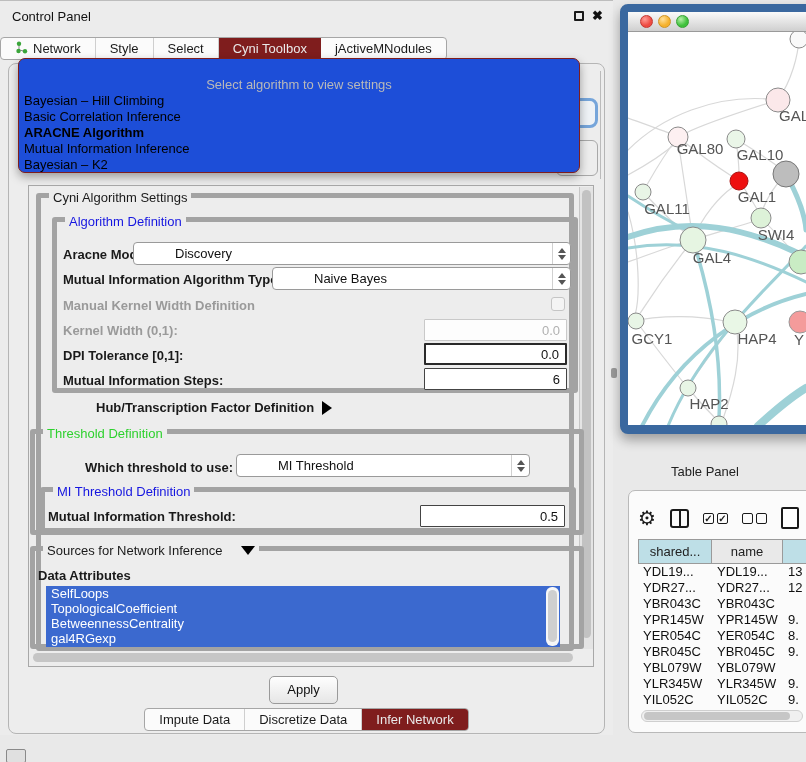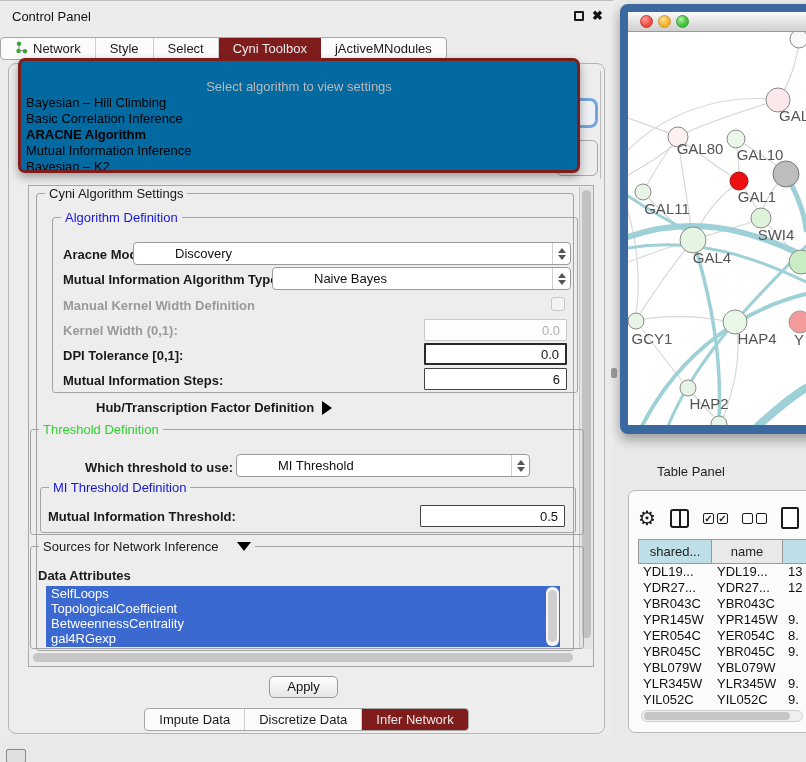--- a/index.html
+++ b/index.html
@@ -22,33 +22,33 @@
   .tab.selected { background:#7f1d1d; color:#e9e9e9; border-right:none; }
 
   .inner-container { position:absolute; left:8px; top:62px; width:597px; height:671px; background:#ededed; border:1px solid #b5b5b5; border-radius:8px; }
 
   
   .combo-frag1 { position:absolute; left:556px; top:97px; width:42px; height:30px; border:3px solid #76a5da; border-radius:8px; background:#eef2f6; z-index:5; }
   .combo-frag2 { position:absolute; left:556px; top:139px; width:42px; height:36px; border:1px solid #a8a8a8; border-radius:6px; background:#ededed; z-index:5; }
   .frag-line { position:absolute; left:600px; top:70px; width:1px; height:108px; background:#bbb; z-index:4; }
 
   
-  .popup { position:absolute; left:18px; top:57px; width:562px; height:115px; background:#0369a1; border:3px solid #7f1d1d; border-radius:7px; box-shadow:0 4px 10px rgba(0,0,0,0.35); z-index:30; padding-top:17px; overflow:hidden; }
+  .popup { position:absolute; left:18px; top:57px; width:562px; height:115px; background:#1d4ed8; border:1px solid #7f1d1d; border-radius:7px; box-shadow:0 4px 10px rgba(0,0,0,0.35); z-index:30; padding-top:17px; overflow:hidden; }
   .popup-placeholder { text-align:center; font-size:13px; color:#b9b9b9; height:17px; line-height:17px; }
   .popup-item { font-size:13px; color:#000; height:16px; line-height:16px; padding-left:5px; white-space:nowrap; }
   .popup-item.bold { font-weight:bold; }
 
   
   .scrollpane { position:absolute; left:28px; top:184px; width:566px; height:482px; border:1px solid #a8a8a8; background:#ededed; z-index:2; }
   .vscroll-track { position:absolute; left:579px; top:186px; width:14px; height:462px; background:#e4e4e4; border-left:1px solid #c6c6c6; z-index:3; }
   .vscroll-thumb { position:absolute; left:2px; top:3px; width:9px; height:448px; background:#c2c2c2; border-radius:5px; }
   .hscroll-track { position:absolute; left:31px; top:650px; width:546px; height:13px; background:#ededed; z-index:3; }
   .hscroll-thumb { position:absolute; left:2px; top:2px; width:540px; height:9px; background:#c6c6c6; border-radius:5px; }
 
-  .groupbox { position:absolute; border:1px solid #a3a3a3; border-radius:3px; z-index:3; }
+  .groupbox { position:absolute; border:5px solid #a3a3a3; border-radius:3px; z-index:3; }
   .grouplabel { position:absolute; top:-8px; left:8px; background:#ededed; padding:0 4px; font-size:13px; white-space:nowrap; z-index:4; }
   .gl-plain { color:#1a1a1a; }
   .gl-blue { color:#1616e0; }
   .gl-green { color:#2ed12e; }
 
   .field-label { position:absolute; font-size:13px; font-weight:bold; color:#1a1a1a; white-space:nowrap; z-index:4; }
   .field-label.disabled { color:#9a9a9a; }
 
   .combo { position:absolute; height:23px; background:#ffffff; border:1px solid #9a9a9a; border-radius:4px; z-index:4; display:flex; align-items:center;padding-left:32px; }
   .combo-value { font-size:13px; color:#111; padding-left:9px; flex:1; }
@@ -65,39 +65,39 @@
   .hub-row { position:absolute; left:63px; top:399px; display:flex; align-items:center; gap:8px; z-index:4; }
   .hub-text { font-size:13px; font-weight:bold; color:#1a1a1a;padding-left:33px; }
   .tri-right { width:0; height:0; border-top:7px solid transparent; border-bottom:7px solid transparent; border-left:10px solid #000; }
   .tri-down { width:0; height:0; border-left:7px solid transparent; border-right:7px solid transparent; border-top:9px solid #000; }
 
   .attr-list { position:absolute; left:46px; top:585px; width:514px; height:61px; background:#3b69cf; z-index:4; overflow:hidden; }
   .attr-item { font-size:13px; color:#fff; height:15px; line-height:15px; padding-left:5px; white-space:nowrap; }
   .list-vtrack { position:absolute; left:546px; top:586px; width:13px; height:59px; background:#f7f7f7; border-radius:6px; z-index:5; }
   .list-vthumb { position:absolute; left:2px; top:3px; width:9px; height:52px; background:#cfcfcf; border-radius:5px; }
 
-  .apply-btn { position:absolute; left:269px; top:675px; width:69px; height:22px; background:linear-gradient(#fefefe,#e6e6e6); border:1px solid #9a9a9a; border-radius:5px; font-size:13px; color:#111; text-align:center; line-height:20px; z-index:4; }
+  .apply-btn { position:absolute; left:269px; top:675px; width:69px; height:28px; background:linear-gradient(#fefefe,#e6e6e6); border:1px solid #9a9a9a; border-radius:5px; font-size:13px; color:#111; text-align:center; line-height:20px; z-index:4; }
 
   .bottom-tabs-row { position:absolute; left:0; top:707px; width:613px; display:flex; justify-content:center; z-index:4; }
 
   .corner-chip { position:absolute; left:6px; top:749px; width:20px; height:14px; border:1px solid #8a8a8a; background:#e0e0e0; border-radius:2px; }
   .splitter-dot { position:absolute; left:611px; top:368px; width:6px; height:10px; background:#9a9a9a; border-radius:2px; }
 
   
   .net-window { position:absolute; left:620px; top:4px; width:200px; height:430px; border:8px solid #3a689f; border-bottom-width:9px; border-radius:8px; background:#fff; box-shadow:0 6px 12px rgba(0,0,0,0.33); overflow:hidden; }
   .net-titlebar { position:absolute; left:0; top:0; right:0; height:20px; background:linear-gradient(#fafafa,#cfcfcf); border-bottom:1px solid #9a9a9a; }
   .lights { position:absolute; left:12px; top:3px; display:flex; gap:5px; }
   .light { width:13px; height:13px; border-radius:50%; }
   .light.red { background:radial-gradient(circle at 35% 30%, #ff9d96, #ee4b42 60%); border:1px solid #c43832; }
   .light.yellow { background:radial-gradient(circle at 35% 30%, #ffe09a, #f5b12c 60%); border:1px solid #cf9423; }
   .light.green { background:radial-gradient(circle at 35% 30%, #b6efa8, #3fc13c 60%); border:1px solid #35a233; }
   .net-canvas { position:absolute; left:0; top:20px; right:0; bottom:0; background:#fff; }
 
   
-  .tp-title { position:absolute; left:657px; top:464px; font-size:13px; color:#222; }
+  .tp-title { position:absolute; left:671px; top:464px; font-size:13px; color:#222; }
   .table-panel { position:absolute; left:628px; top:490px; width:186px; height:243px; background:#fbfbfb; border:1px solid #b9b9b9; border-radius:7px; }
   .tp-toolbar { position:absolute; left:638px; top:503px; width:168px; height:30px; display:flex; align-items:center; gap:14px; z-index:2; }
   .gear-glyph { font-size:20px; color:#1a1a1a; line-height:20px; }
   .cols-icon { width:19px; height:19px; border:2px solid #1a1a1a; border-radius:3px; position:relative; }
   .cols-icon::after { content:""; position:absolute; left:50%; top:0; bottom:0; width:2px; background:#1a1a1a; }
   .cb-pair { display:flex; gap:3px; }
   .cb { width:11px; height:11px; border:1.5px solid #1a1a1a; border-radius:2px; font-size:10px; line-height:9px; text-align:center; color:#1a1a1a; font-weight:bold; }
   .doc-icon { width:18px; height:22px; border:2px solid #1a1a1a; border-radius:2px; background:#fff; }
 
   .grid { position:absolute; left:638px; top:539px; width:168px; height:168px; overflow:hidden; z-index:2; }

